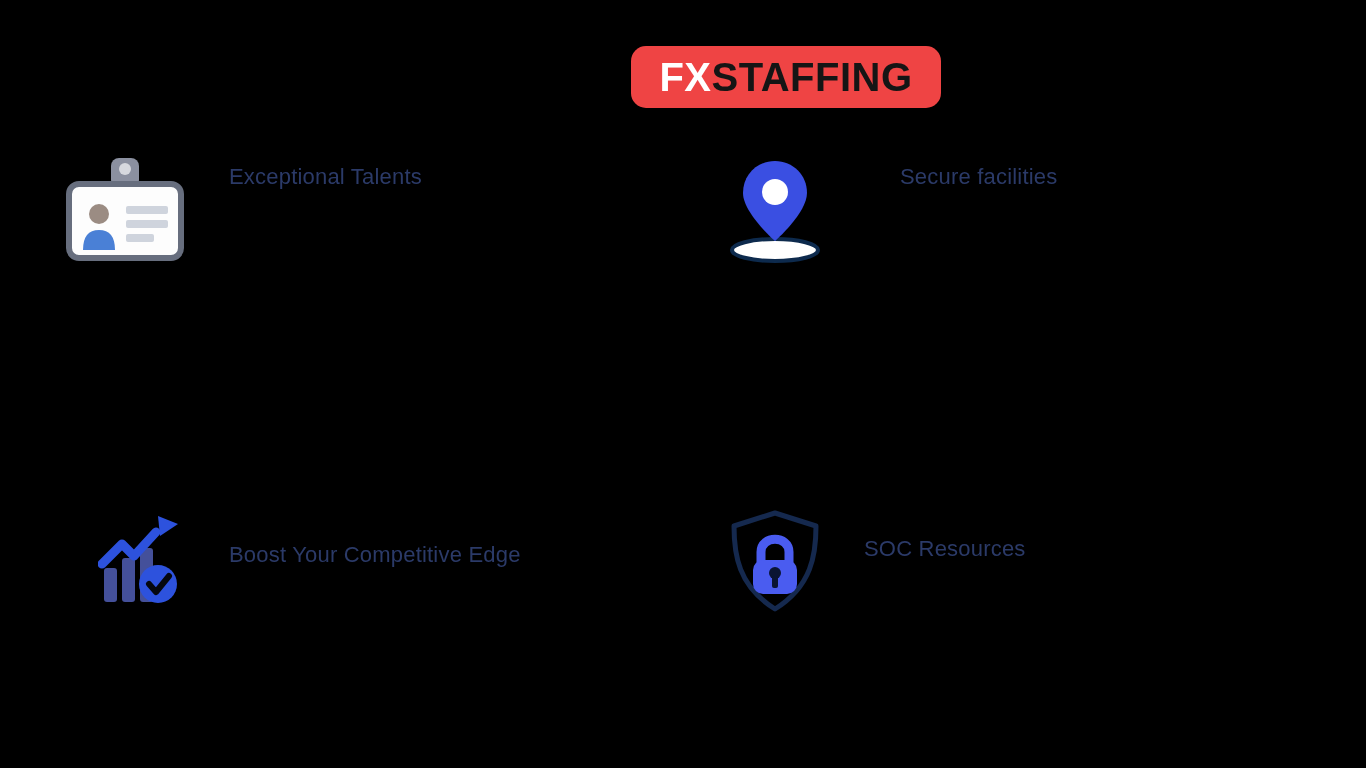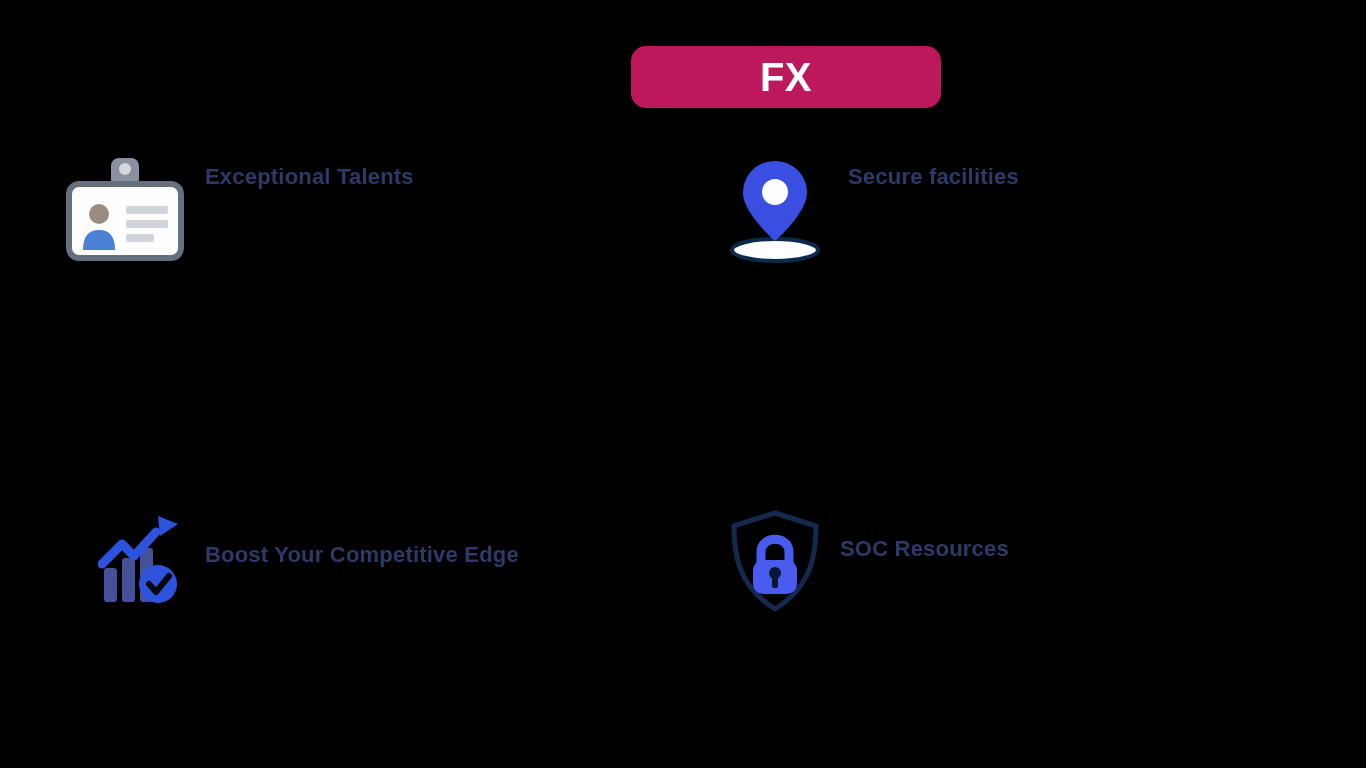--- a/index.html
+++ b/index.html
@@ -7,45 +7,47 @@
     width: 1366px; height: 768px;
     background: #000000;
     font-family: "Liberation Sans", sans-serif;
     position: relative;
     overflow: hidden;
   }
   .logo-badge {
     position: absolute;
     left: 631px; top: 46px;
     width: 310px; height: 62px;
-    background: #be185d;
+    background: #ef4444;
     border-radius: 15px;
     display: flex; align-items: center; justify-content: center;
     font-weight: bold; font-size: 40px; letter-spacing: 0.5px;
     white-space: nowrap;
   }
   .logo-fx { color: #ffffff; }
   .logo-staffing { color: #151515; }
 
   .feature-title {
     position: absolute;
-    font-weight: bold;
+    font-weight: normal;
     font-size: 22px;
     color: #2b3a68;
     letter-spacing: 0.2px;
     white-space: nowrap;
+    margin-left: 24px;
   }
   .feature-icon { position: absolute; display: block; }
   .icon-svg { display: block; }
 </style>
 </head>
 <body>
 
 <div class="logo-badge">
   <span class="logo-fx">FX</span>
+    <span class="logo-staffing">STAFFING</span>
 </div>
 
 <span class="feature-icon" style="left:66px; top:158px;">
   <svg class="icon-svg" width="118" height="104" viewBox="0 0 118 104" xmlns="http://www.w3.org/2000/svg">
     <rect x="45" y="0" width="28" height="30" rx="8" fill="#8b90a0"></rect>
     <circle cx="59" cy="11" r="6" fill="#d6d8de"></circle>
     <rect x="3" y="26" width="112" height="74" rx="10" fill="#fdfdfd" stroke="#676e7e" stroke-width="6"></rect>
     <circle cx="33" cy="56" r="10" fill="#9b8c83"></circle>
     <path d="M17 92 Q17 72 33 72 Q49 72 49 92 Z" fill="#4a80d6"></path>
     <rect x="60" y="48" width="42" height="8" rx="2" fill="#cfd4dd"></rect>
@@ -55,21 +57,21 @@
 </span>
 <div class="feature-title" style="left:205px; top:164px;">Exceptional Talents</div>
 
 <span class="feature-icon" style="left:728px; top:155px;">
   <svg class="icon-svg" width="94" height="108" viewBox="0 0 94 108" xmlns="http://www.w3.org/2000/svg">
     <ellipse cx="47" cy="95" rx="43" ry="11" fill="#ffffff" stroke="#0d2a4d" stroke-width="4"></ellipse>
     <path d="M47 6 C29 6 15 20 15 38 C15 58 47 86 47 86 C47 86 79 58 79 38 C79 20 65 6 47 6 Z" fill="#3a4fe2"></path>
     <circle cx="47" cy="37" r="13" fill="#ffffff"></circle>
   </svg>
 </span>
-<div class="feature-title" style="left:848px; top:164px;text-align:center;">Secure facilities</div>
+<div class="feature-title" style="left:876px; top:164px;text-align:center;">Secure facilities</div>
 
 <span class="feature-icon" style="left:98px; top:512px;">
   <svg class="icon-svg" width="88" height="96" viewBox="0 0 88 96" xmlns="http://www.w3.org/2000/svg">
     <rect x="6" y="56" width="13" height="34" rx="3" fill="#44509a"></rect>
     <rect x="24" y="46" width="13" height="44" rx="3" fill="#44509a"></rect>
     <rect x="42" y="36" width="13" height="54" rx="3" fill="#44509a"></rect>
     <polyline points="4,52 24,32 36,44 58,20" fill="none" stroke="#2d52dd" stroke-width="9" stroke-linecap="round" stroke-linejoin="round"></polyline>
     <path d="M60 4 L80 12 L62 24 Z" fill="#2d52dd"></path>
     <circle cx="60" cy="72" r="19" fill="#2d52dd"></circle>
     <path d="M51 72 L58 80 L71 64" fill="none" stroke="#05070e" stroke-width="6" stroke-linecap="round" stroke-linejoin="round"></path>

